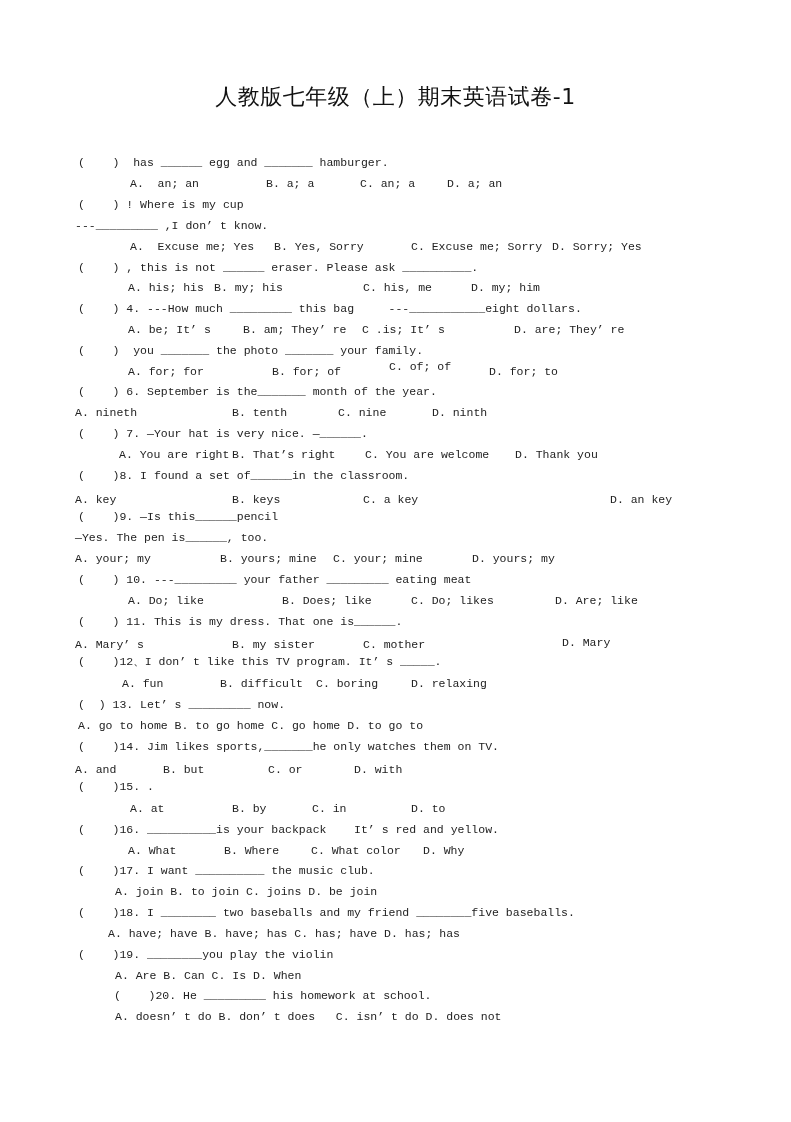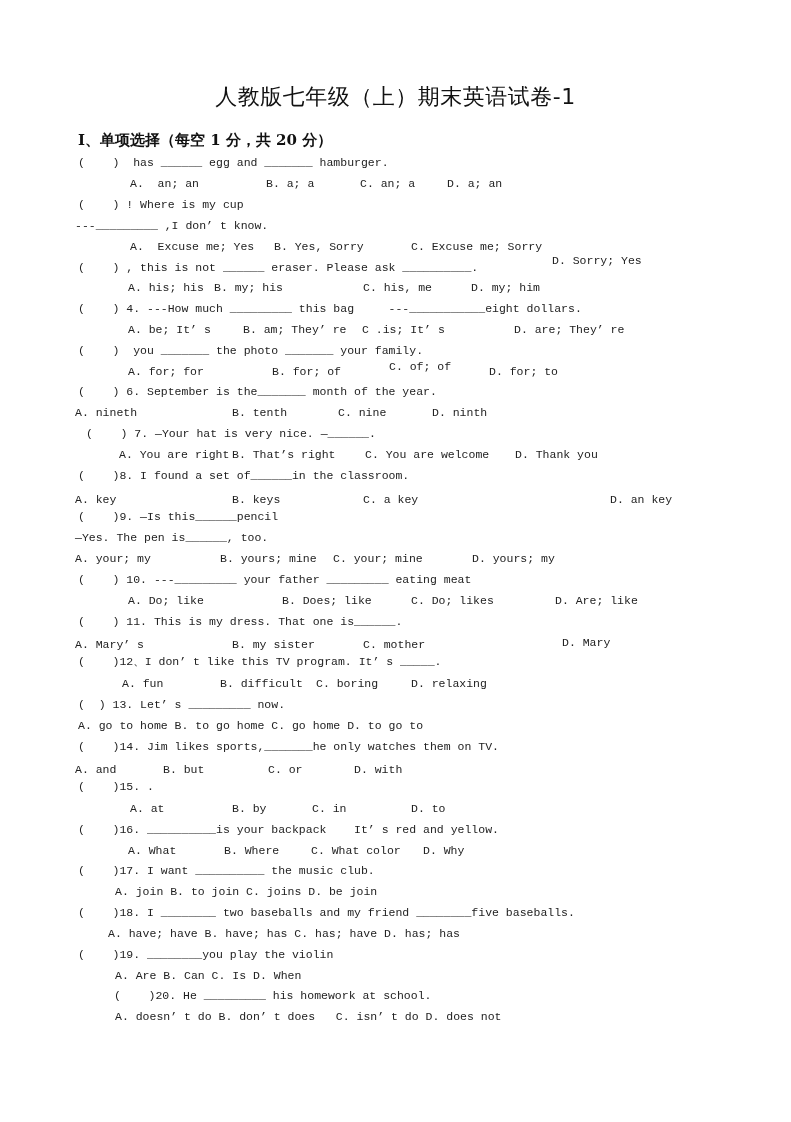--- a/index.html
+++ b/index.html
@@ -12,54 +12,53 @@
   .ln { position:absolute; font-family:"Liberation Mono", monospace; font-size:11.5px;
         white-space:pre; color:#222; line-height:14px; }
   .footer { position:absolute; left:0; width:791px; top:1070px; text-align:center;
             font-family:"DejaVu Sans", sans-serif; font-size:14px; color:#666; }
 </style>
 </head>
 <body>
 
 <div class="page">
   <div class="title">人教版七年级（上）期末英语试卷-1</div>
-  <div class="section">I、单项选择（每空 1 分，共 20 分）</div>
   <div id="lines">
       <div class="ln" style="left: 78px; top: 156px;">(    )  has ______ egg and _______ hamburger.</div>
       <div class="ln" style="left: 130px; top: 177px;">A.  an; an</div>
       <div class="ln" style="left: 266px; top: 177px;">B. a; a</div>
       <div class="ln" style="left: 360px; top: 177px;">C. an; a</div>
       <div class="ln" style="left: 447px; top: 177px;">D. a; an</div>
       <div class="ln" style="left: 78px; top: 198px;">(    ) ! Where is my cup</div>
       <div class="ln" style="left: 75px; top: 219px;">---_________ ,I don’ t know.</div>
       <div class="ln" style="left: 130px; top: 240px;">A.  Excuse me; Yes</div>
       <div class="ln" style="left: 274px; top: 240px;">B. Yes, Sorry</div>
       <div class="ln" style="left: 411px; top: 240px;">C. Excuse me; Sorry</div>
-      <div class="ln" style="left: 552px; top: 240px; margin-top: 14px;">D. Sorry; Yes</div>
+      <div class="ln" style="left: 552px; top: 240px;">D. Sorry; Yes</div>
       <div class="ln" style="left: 78px; top: 261px;">(    ) , this is not ______ eraser. Please ask __________.</div>
       <div class="ln" style="left: 128px; top: 281px;">A. his; his</div>
       <div class="ln" style="left: 214px; top: 281px;">B. my; his</div>
       <div class="ln" style="left: 363px; top: 281px;">C. his, me</div>
       <div class="ln" style="left: 471px; top: 281px;">D. my; him</div>
       <div class="ln" style="left: 78px; top: 302px;">(    ) 4. ---How much _________ this bag     ---___________eight dollars.</div>
       <div class="ln" style="left: 128px; top: 323px;">A. be; It’ s</div>
       <div class="ln" style="left: 243px; top: 323px;">B. am; They’ re</div>
       <div class="ln" style="left: 362px; top: 323px;">C .is; It’ s</div>
       <div class="ln" style="left: 514px; top: 323px;">D. are; They’ re</div>
       <div class="ln" style="left: 78px; top: 344px;">(    )  you _______ the photo _______ your family.</div>
       <div class="ln" style="left: 128px; top: 365px;">A. for; for</div>
       <div class="ln" style="left: 272px; top: 365px;">B. for; of</div>
       <div class="ln" style="left: 389px; top: 360px;">C. of; of</div>
       <div class="ln" style="left: 489px; top: 365px;">D. for; to</div>
       <div class="ln" style="left: 78px; top: 385px;">(    ) 6. September is the_______ month of the year.</div>
       <div class="ln" style="left: 75px; top: 406px;">A. nineth</div>
       <div class="ln" style="left: 232px; top: 406px;">B. tenth</div>
       <div class="ln" style="left: 338px; top: 406px;">C. nine</div>
       <div class="ln" style="left: 432px; top: 406px;">D. ninth</div>
-      <div class="ln" style="left: 78px; top: 427px; margin-left: 8px;">(    ) 7. —Your hat is very nice. —______.</div>
+      <div class="ln" style="left: 78px; top: 427px;">(    ) 7. —Your hat is very nice. —______.</div>
       <div class="ln" style="left: 75px; top: 448px; margin-left: 44px;">A. You are right</div>
       <div class="ln" style="left: 232px; top: 448px;">B. That’s right</div>
       <div class="ln" style="left: 365px; top: 448px;">C. You are welcome</div>
       <div class="ln" style="left: 515px; top: 448px;">D. Thank you</div>
       <div class="ln" style="left: 78px; top: 469px;">(    )8. I found a set of______in the classroom.</div>
       <div class="ln" style="left: 75px; top: 493px;">A. key</div>
       <div class="ln" style="left: 232px; top: 493px;">B. keys</div>
       <div class="ln" style="left: 363px; top: 493px;">C. a key</div>
       <div class="ln" style="left: 610px; top: 493px;">D. an key</div>
       <div class="ln" style="left: 78px; top: 510px;">(    )9. —Is this______pencil</div>

